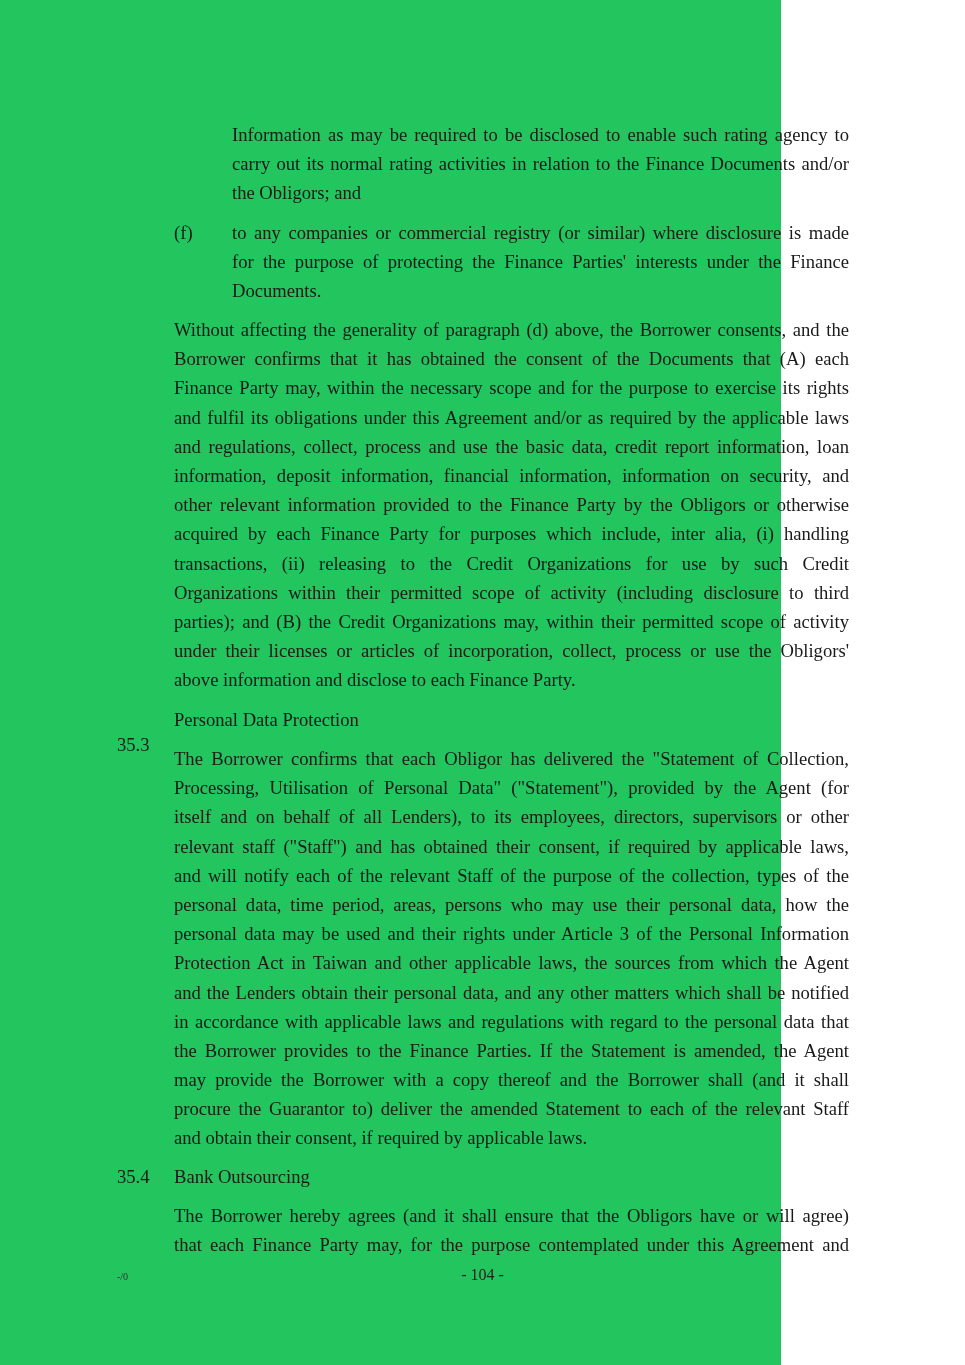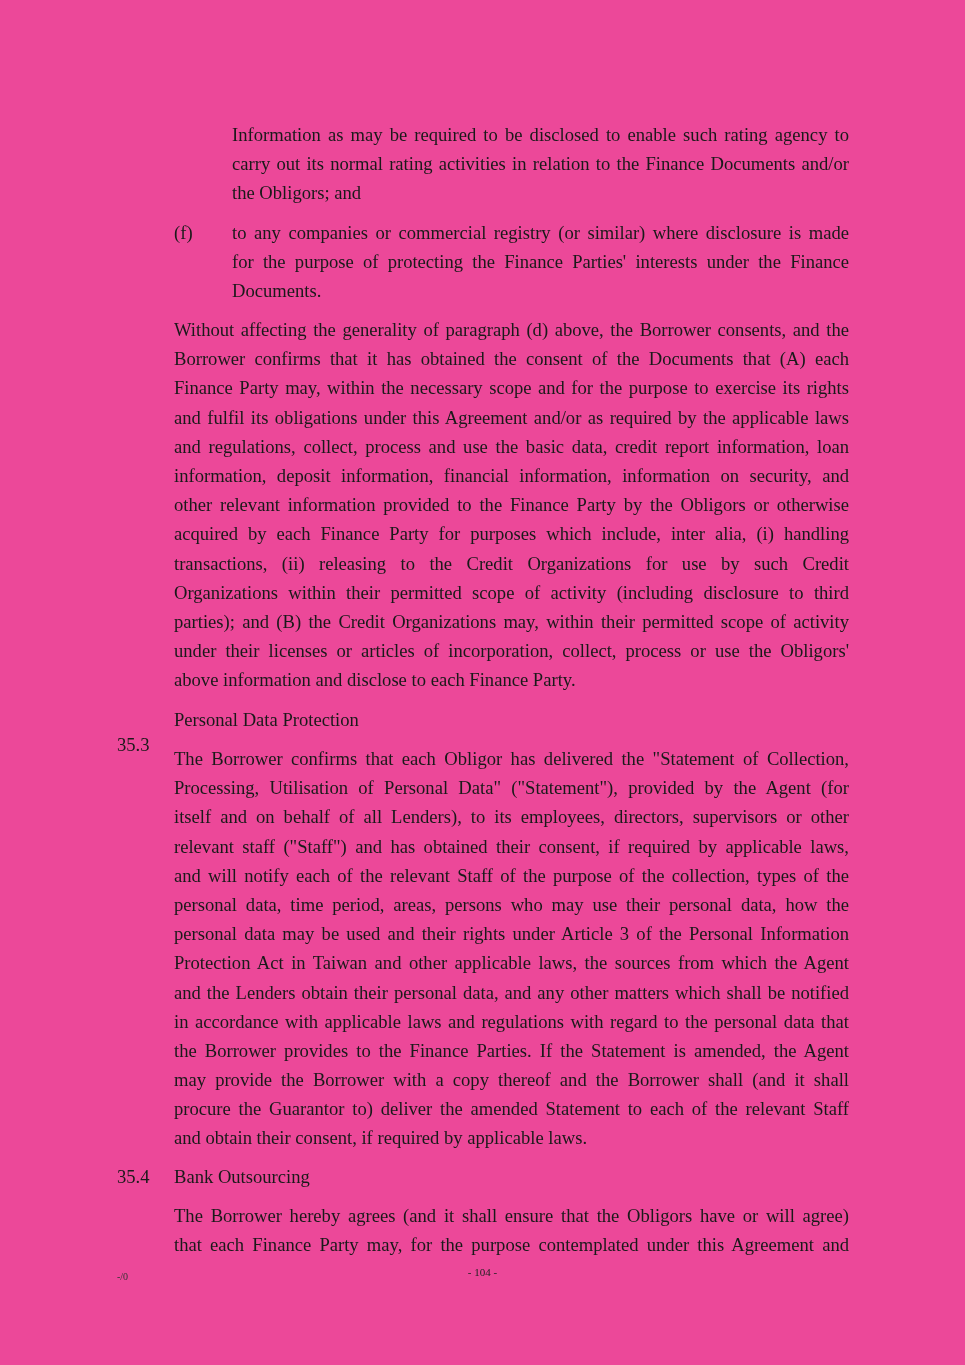--- a/index.html
+++ b/index.html
@@ -1,26 +1,26 @@
 <!DOCTYPE html>
 <html><head>
 <meta charset="utf-8">
 <style>
   html, body { margin: 0; padding: 0; background: #ffffff; }
   body { width: 965px; height: 1365px; position: relative; overflow: hidden;
          font-family: "Liberation Serif", serif; color: #1a1a1a; }
-  .page { position: absolute; left: 0; top: 0; width: 965px; height: 1365px; background: #ec4899; }
+  .page { position: absolute; left: 0; top: 0; width: 781px; height: 1365px; background: #22c55e; }
   .para { position: absolute; font-size: 18.6px; line-height: 29.2px; text-align: justify; }
   .line { display: block; height: 29.2px; white-space: nowrap; text-align: justify; text-align-last: justify; }
   .line.end { text-align-last: left; }
   .num { position: absolute; font-size: 18.6px; line-height: 29.2px; }
   .heading { position: absolute; font-size: 18.6px; line-height: 29.2px; font-weight: normal; }
   b { font-weight: normal; }
   .footer-left { position: absolute; left: 117px; top: 1271px; font-size: 10px; color: #333; }
-  .footer-center { position: absolute; left: 0; width: 965px; top: 1266px; text-align: center; font-size: 11px; color: #222; }
+  .footer-center { position: absolute; left: 0; width: 965px; top: 1266px; text-align: center; font-size: 16px; color: #222; }
 </style>
 </head>
 <body>
 
 <div class="page">
 
   <div class="para" style="left:232px; top:120px; width:617px;">
     <span class="line">Information as may be required to be disclosed to enable such rating agency to</span>
     <span class="line">carry out its normal rating activities in relation to the Finance Documents and/or</span>
     <span class="line end">the Obligors; and</span>

